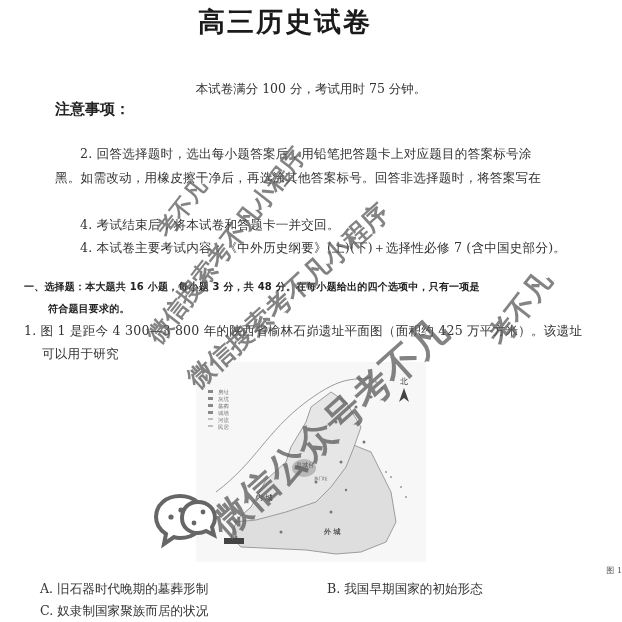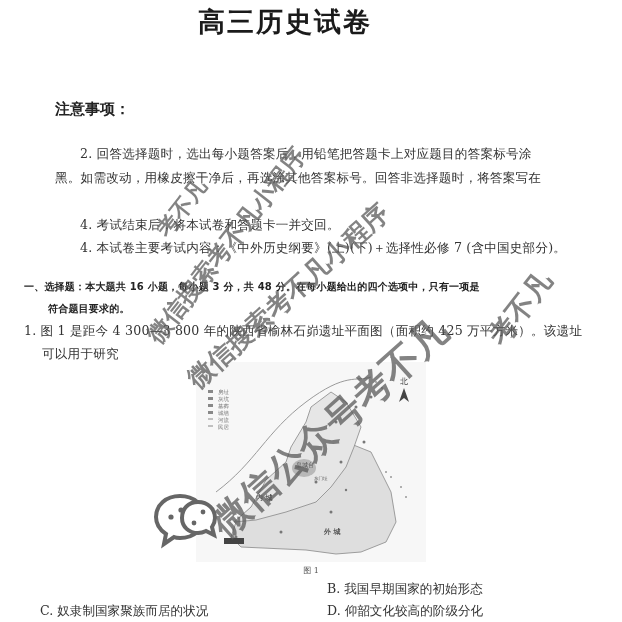--- a/index.html
+++ b/index.html
@@ -19,35 +19,36 @@
     font-size: 12.5px; color: #333;
   }
   .notice-head {
     position: absolute; top: 100px; left: 55px;
     font-family: "DejaVu Sans", "Liberation Sans", sans-serif;
     font-weight: bold; font-size: 15px; color: #222;
   }
   .line { position: absolute; font-size: 12.6px; color: #333; white-space: nowrap; letter-spacing: 0.2px; }
   .bold { font-family: "DejaVu Sans", "Liberation Sans", sans-serif; font-weight: bold; color: #222; font-size: 10px; }
   .map-wrap { position: absolute; left: 196px; top: 362px; width: 230px; height: 200px; }
-  .fig-caption { position: absolute; top: 565px; left: 0; width: 622px; text-align: center; font-size: 8px; color: #555; }
+  .fig-caption { position: absolute; top: 565px; left: 0; width: 622px; text-align: right; font-size: 8px; color: #555; }
   .opt { position: absolute; font-size: 12.6px; color: #333; white-space: nowrap; }
   .wm {
     position: absolute; font-family: "DejaVu Sans", "Liberation Sans", sans-serif;
     font-weight: bold; color: rgba(90,90,90,0.75); white-space: nowrap;
     transform-origin: left top; pointer-events: none;
   }
   .wm-chat { position: absolute; left: 152px; top: 490px; pointer-events: none; }
 </style>
 </head>
 <body>
 
 <div class="page">
 
   <div class="title">高三历史试卷</div>
+  <div class="subtitle">本试卷满分 100 分，考试用时 75 分钟。</div>
 
   <div class="notice-head">注意事项：</div>
   <div class="line" style="top:146px;left:80px;">2. 回答选择题时，选出每小题答案后，用铅笔把答题卡上对应题目的答案标号涂</div>
   <div class="line" style="top:170px;left:55px;">黑。如需改动，用橡皮擦干净后，再选涂其他答案标号。回答非选择题时，将答案写在</div>
   <div class="line" style="top:217px;left:80px;">4. 考试结束后，将本试卷和答题卡一并交回。</div>
   <div class="line" style="top:240px;left:80px;">4. 本试卷主要考试内容：《中外历史纲要》(上)(下)＋选择性必修 7 (含中国史部分)。</div>
 
   <div class="line bold" style="top:280px;left:24px;">一、选择题：本大题共 16 小题，每小题 3 分，共 48 分。在每小题给出的四个选项中，只有一项是</div>
   <div class="line bold" style="top:302px;left:48px;">符合题目要求的。</div>
 
@@ -111,23 +112,23 @@
         <text x="128" y="172" font-size="7" font-weight="bold">外 城</text>
       </g>
       <rect x="28" y="176" width="20" height="6" fill="#444"></rect>
 
       <text x="204" y="22" font-size="8" fill="#444" font-family="DejaVu Serif, serif">北</text>
       <path d="M208 26 L203 40 L208 36 L213 40 Z" fill="#444"></path>
     </svg>
   </div>
   <div class="fig-caption">图 1</div>
 
+  <div class="opt" style="top:581px;left:40px;">A. 旧石器时代晚期的墓葬形制</div>
   <div class="opt" style="top:581px;left:327px;">B. 我国早期国家的初始形态</div>
   <div class="opt" style="top:603px;left:40px;">C. 奴隶制国家聚族而居的状况</div>
-  <div class="opt" style="top:603px;left:327px;">D. 仰韶文化较高的阶级分化</div>
 
   <div class="wm" style="left:150px;top:225px;font-size:22px;transform:rotate(-52deg);">考不凡</div>
   <div class="wm" style="left:140px;top:330px;font-size:24px;transform:rotate(-52deg);">微信搜索考不凡小程序</div>
   <div class="wm" style="left:180px;top:370px;font-size:26px;transform:rotate(-42deg);">微信搜索考不凡小程序</div>
   <div class="wm" style="left:200px;top:510px;font-size:38px;transform:rotate(-42deg);">微信公众号考不凡</div>
   <div class="wm" style="left:480px;top:330px;font-size:28px;transform:rotate(-52deg);">考不凡</div>
 
   <div class="wm-chat">
     <svg width="70" height="60" viewBox="0 0 70 60">
       <path d="M28 6 C14 6 4 15 4 27 C4 34 8 40 14 44 L12 54 L22 47 C24 48 26 48 28 48 C42 48 52 39 52 27 C52 15 42 6 28 6 Z" fill="none" stroke="#666" stroke-width="4"></path>

